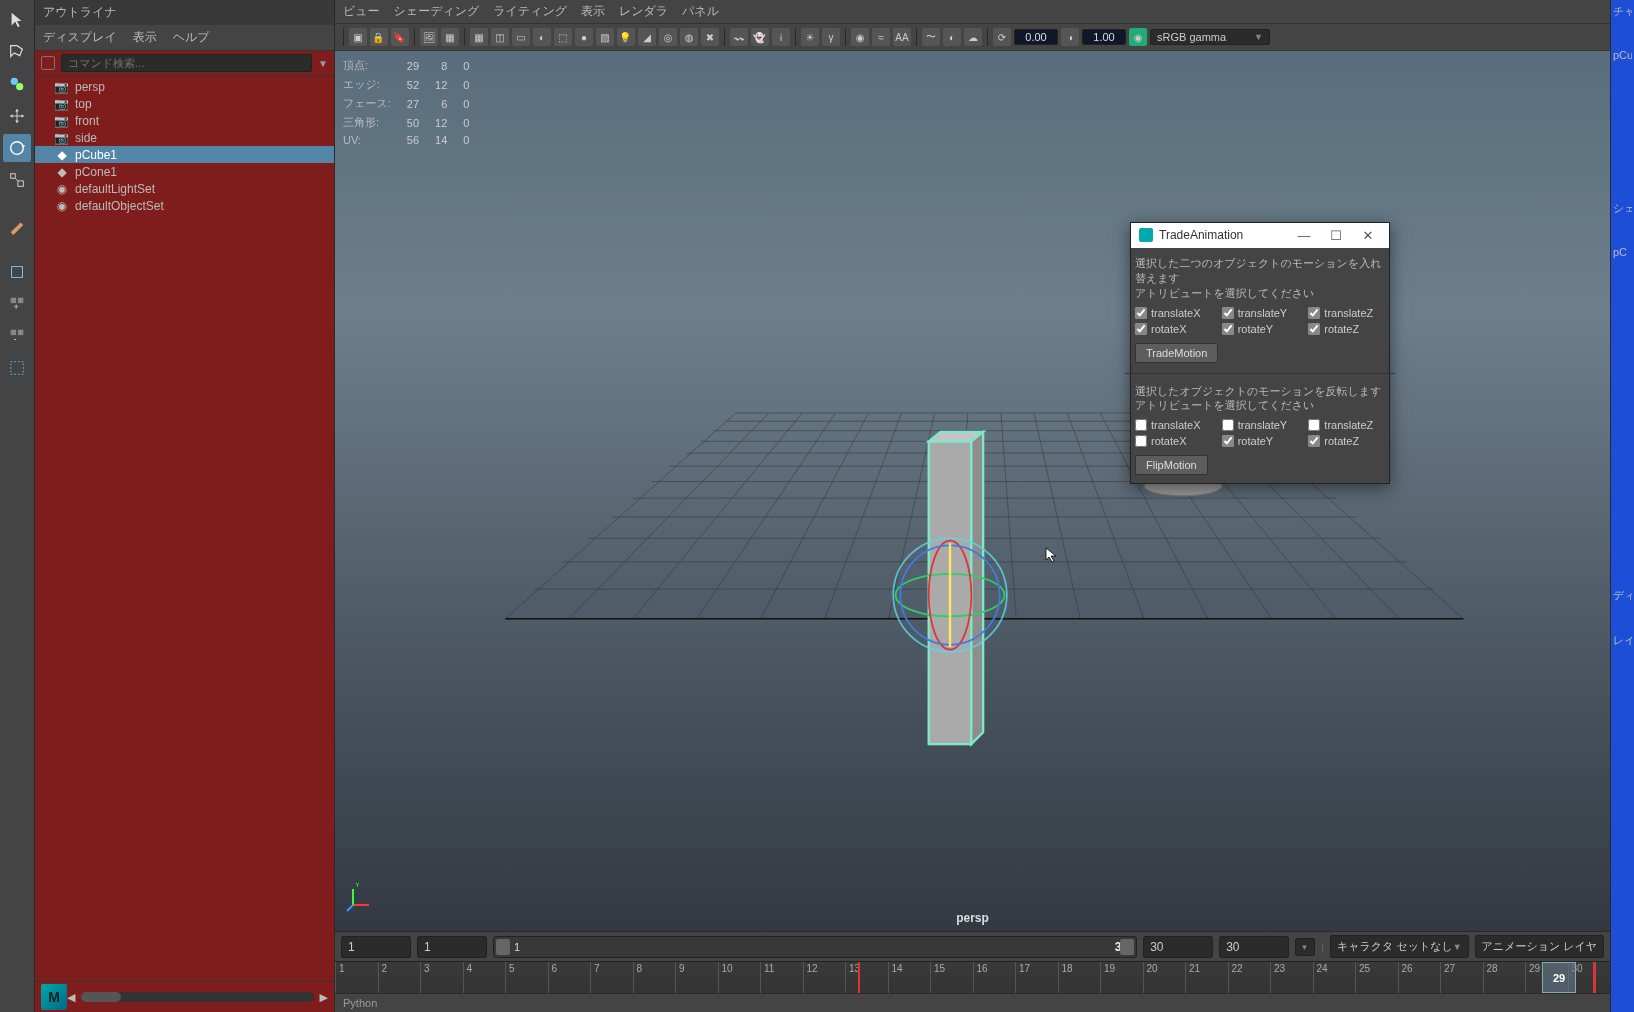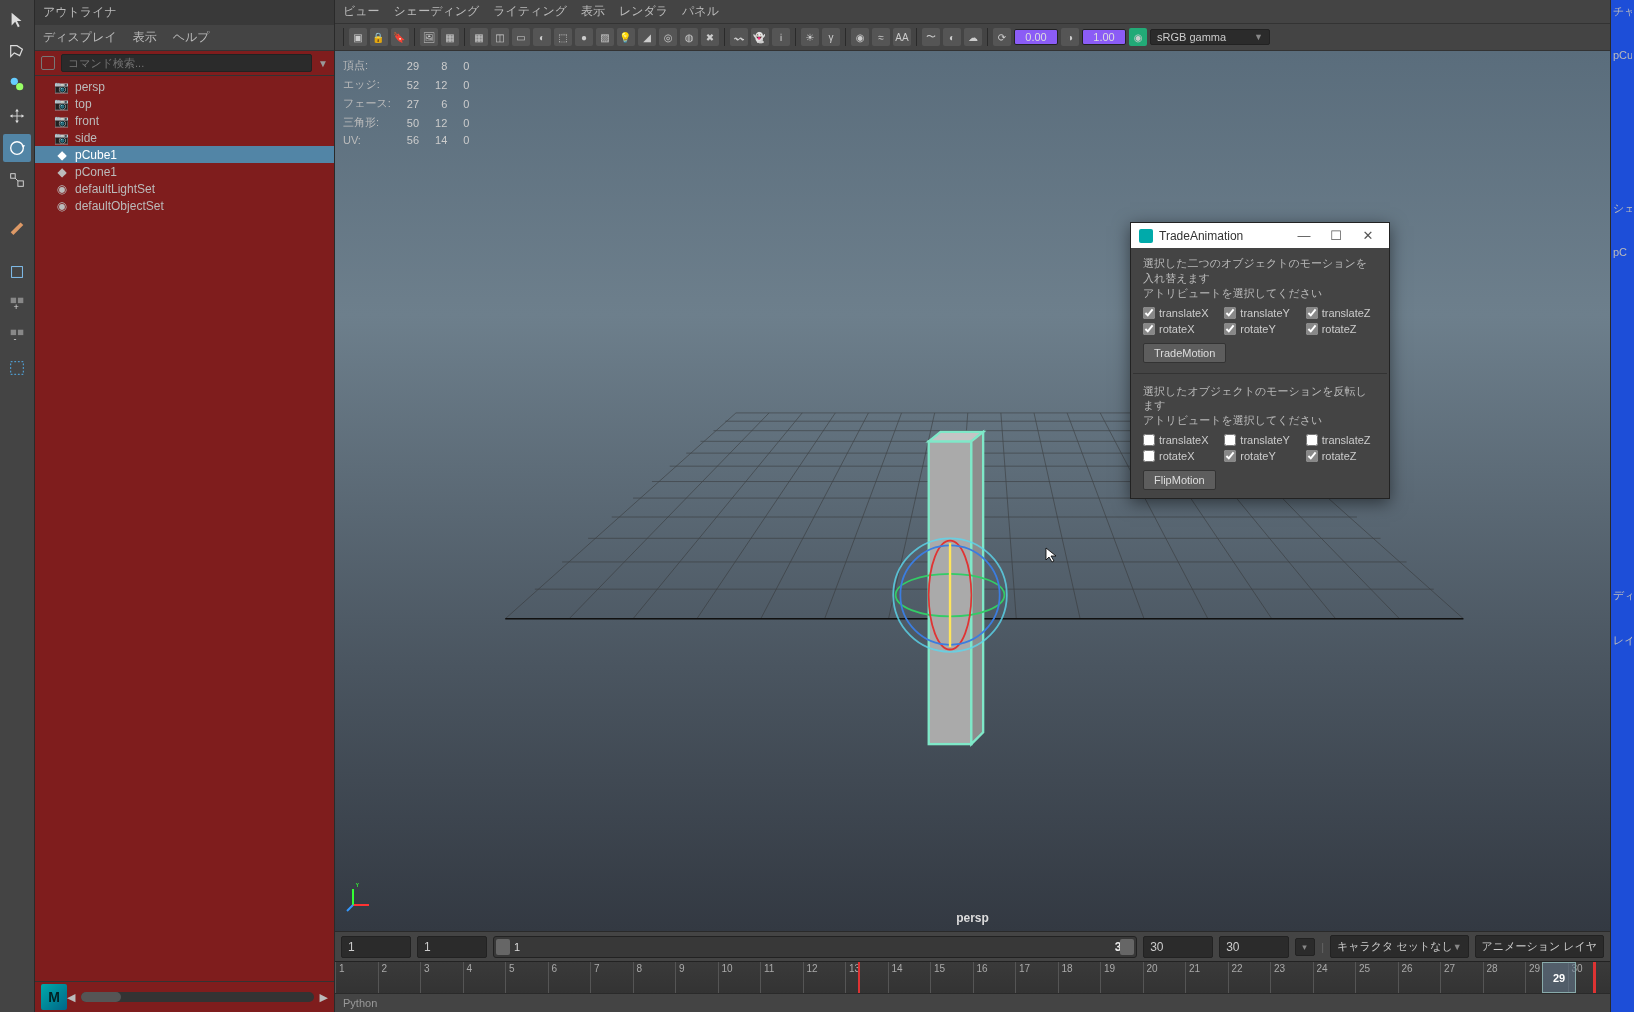--- a/index.html
+++ b/index.html
@@ -29,43 +29,43 @@
 .outliner-bottom .scroll { flex:1; height:10px; background:#333; border-radius:5px; position:relative; margin:0 6px;}
 .outliner-bottom .thumb { position:absolute; left:0; top:0; width:40px; height:10px; background:#555; border-radius:5px;}
 .maya-logo { width:26px; height:26px; background:linear-gradient(135deg,#0aa,#068); display:flex; align-items:center; justify-content:center; font-weight:bold; color:#022; font-size:14px; border-radius:2px;}
 
 
 .center-col { flex: 1; display: flex; flex-direction: column; min-width:0; }
 .panel-menu { background: #444444; padding: 3px 8px; display: flex; gap: 14px; font-size: 12px; border-bottom:1px solid #333; }
 .panel-toolbar { background: #444444; padding: 4px 6px; display: flex; align-items: center; gap: 3px; border-bottom: 1px solid #333; flex-wrap:nowrap; }
 .panel-toolbar .ico { width: 18px; height: 18px; background: #555; border-radius: 2px; display:flex; align-items:center; justify-content:center; font-size:10px; color:#ccc;}
 .panel-toolbar .vsep { width:1px; height:18px; background:#2a2a2a; margin:0 2px;}
-.panel-toolbar .num-field { width: 44px; background:#8b5cf6; border:1px solid #222; color:#ddd; padding:1px 4px; font-size:11px; text-align:center; border-radius:2px;}
+.panel-toolbar .num-field { width: 44px; background:#0f172a; border:1px solid #222; color:#ddd; padding:1px 4px; font-size:11px; text-align:center; border-radius:2px;}
 .panel-toolbar .cv-select { background:#2b2b2b; border:1px solid #222; color:#ccc; padding:1px 6px; font-size:11px; border-radius:2px; min-width:120px; display:flex; align-items:center; justify-content:space-between;}
 .panel-toolbar .cv-select .caret { font-size:9px; color:#888; }
 
 
 .viewport { flex: 1; position: relative; background: linear-gradient(to bottom, #5a6d7c 0%, #6d7f8c 30%, #4a5560 70%, #333942 100%); overflow:hidden;}
 .hud-stats { position: absolute; top: 4px; left: 6px; color: #ccc; font-size: 11px; }
 .hud-stats table td { padding: 1px 14px 1px 0; text-align:right;margin-top:26px; }
 .hud-stats table td:first-child { text-align:left; color:#bbb; }
 .grid-svg { position:absolute; inset:0; width:100%; height:100%; }
 .camera-label { position:absolute; bottom:6px; left:50%; transform:translateX(-50%); font-weight:bold; font-size:12px; color:#ddd;}
 .axis-gizmo { position:absolute; left:10px; bottom:18px; width:30px; height:30px;}
 
 
 .right-sliver { width: 24px; background:#1d4ed8; border-left:1px solid #2a2a2a; padding:4px 2px; font-size:11px; color:#bbb; display:flex; flex-direction:column; gap:30px; }
 .right-sliver div { writing-mode:horizontal-tb; white-space:nowrap; overflow:hidden; }
 
 
 .dialog { position: absolute; top: 222px; left: 1130px; width: 260px; background: #444444; border: 1px solid #222; box-shadow: 0 4px 16px rgba(0,0,0,0.5); }
-.dialog-title { background: #fff; color: #333; padding: 5px 8px; display: flex; align-items: center; gap: 6px; font-size: 12px;}
+.dialog-title { background: #fff; color: #333; padding: 5px 8px; display: flex; gap: 6px; font-size: 12px;}
 .dialog-title .spacer { flex:1; }
 .dialog-title .winbtn { width:26px; text-align:center; color:#555; cursor:pointer; font-size:13px; }
-.dialog-body { padding: 8px 12px; font-size: 11px; color:#ccc;}
+.dialog-body { padding: 8px 4px; font-size: 11px; color:#ccc;}
 .dialog-body .instr { margin-bottom: 6px; line-height:1.35; color:#bbb; font-size:11px;}
 .cb-row { display:flex; gap:10px; margin-bottom:4px; }
 .cb-row label { display:flex; align-items:center; gap:4px; flex:1; font-size:11px;}
 .cb-row input[type=checkbox] { width:12px; height:12px; accent-color:#888;}
 .dlg-btn { background:#5d5d5d; border:1px solid #333; color:#ddd; padding:3px 10px; font-size:11px; border-radius:2px; cursor:pointer; margin-top:4px;}
 .dlg-sep { border-top:1px solid #333; margin:10px -10px; }
 
 
 .timeslider { background:#444444; border-top:1px solid #2a2a2a; }
 .ts-row1 { display:flex; align-items:center; padding:3px 6px; gap:6px; }

